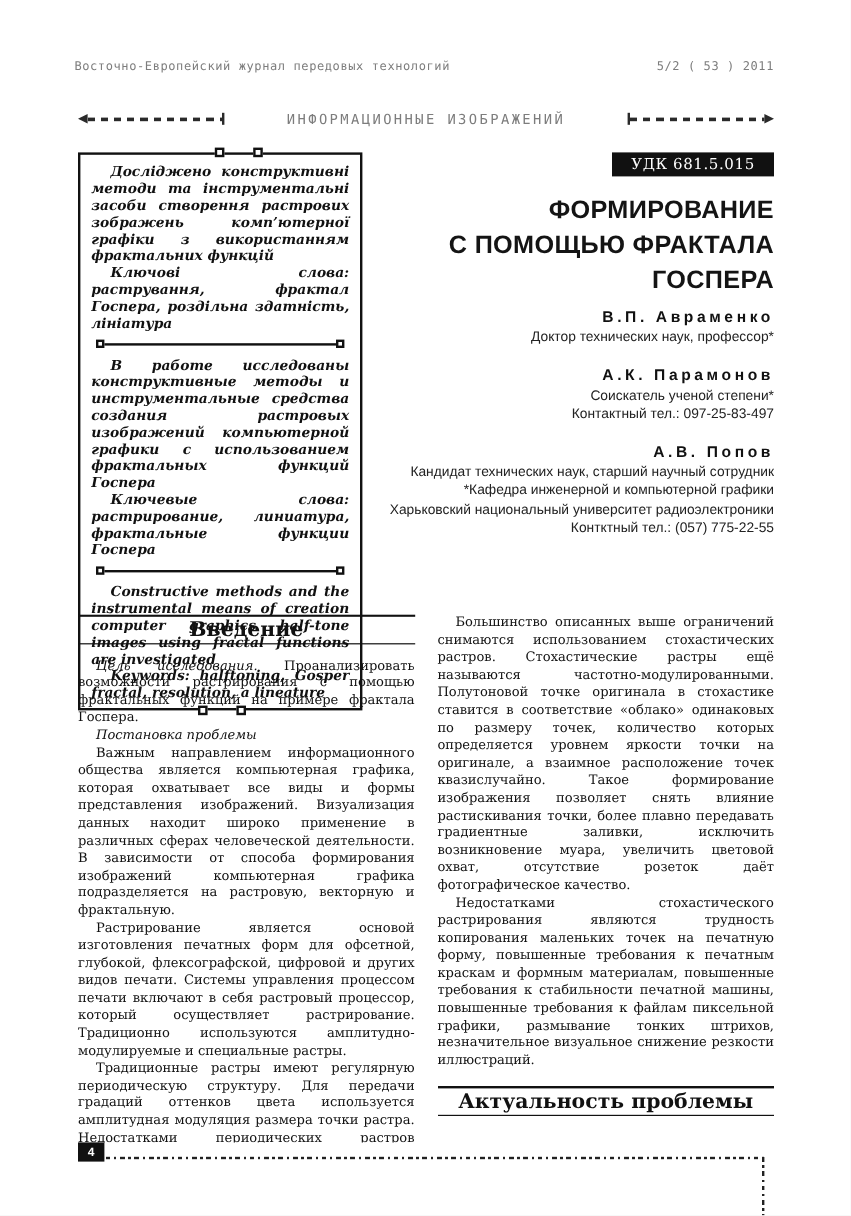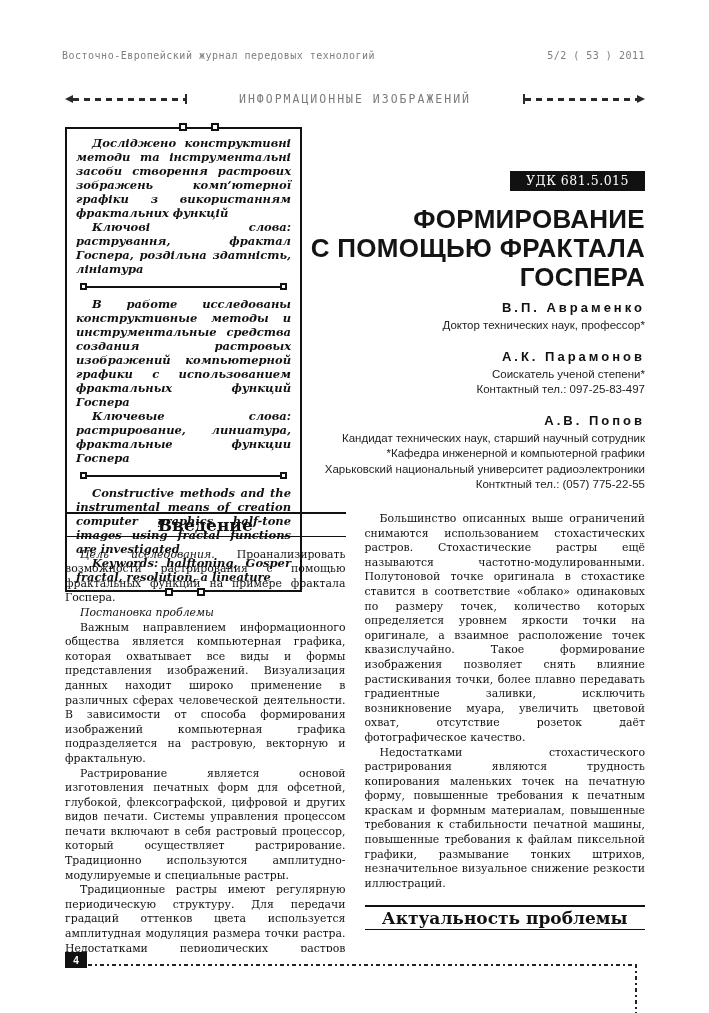--- a/index.html
+++ b/index.html
@@ -43,26 +43,26 @@
   .sq { position:absolute; width:8px; height:8px; background:#fff; border:2px solid #111; }
   .sq.t1 { top:-6px; left:112px; } .sq.t2 { top:-6px; left:144px; }
   .sq.b1 { bottom:-6px; left:98px; } .sq.b2 { bottom:-6px; left:130px; }
   .divider { display:flex; align-items:center; margin:7px 4px; }
   .divider .line { flex:1; height:2px; background:#111; }
   .divider .dsq { width:7px; height:7px; background:#fff; border:2px solid #111; }
   
   .headmatter { flex:1; display:flex; flex-direction:column; }
   .udk {
     align-self:flex-end; background:#111; color:#fff;
-    font-size:12.5px; padding:2px 16px 3px 16px; letter-spacing:0.5px;margin-top:44px;
+    font-size:12.5px; padding:2px 16px 3px 16px; letter-spacing:0.5px;
   }
   .article-title {
     margin-top:14px; text-align:right;
     font-family:"Liberation Sans", sans-serif; font-weight:bold;
-    font-size:26px; line-height:29px; letter-spacing:0.3px; color:#141414;
+    font-size:21px; line-height:29px; letter-spacing:0.3px; color:#141414;
   }
   .authors { margin-top:8px; text-align:right; font-family:"Liberation Sans", sans-serif; }
   .author { margin-bottom:15px; }
   .author .name { font-weight:bold; font-size:13px; letter-spacing:3px; margin-bottom:3px; }
   .author .aline { font-size:11.5px; line-height:15.5px; color:#222; }
   
   .body-cols {
     position:absolute; left:65px; right:64px; top:512px; height:440px;
     display:flex; gap:19px; overflow:hidden;
   }

